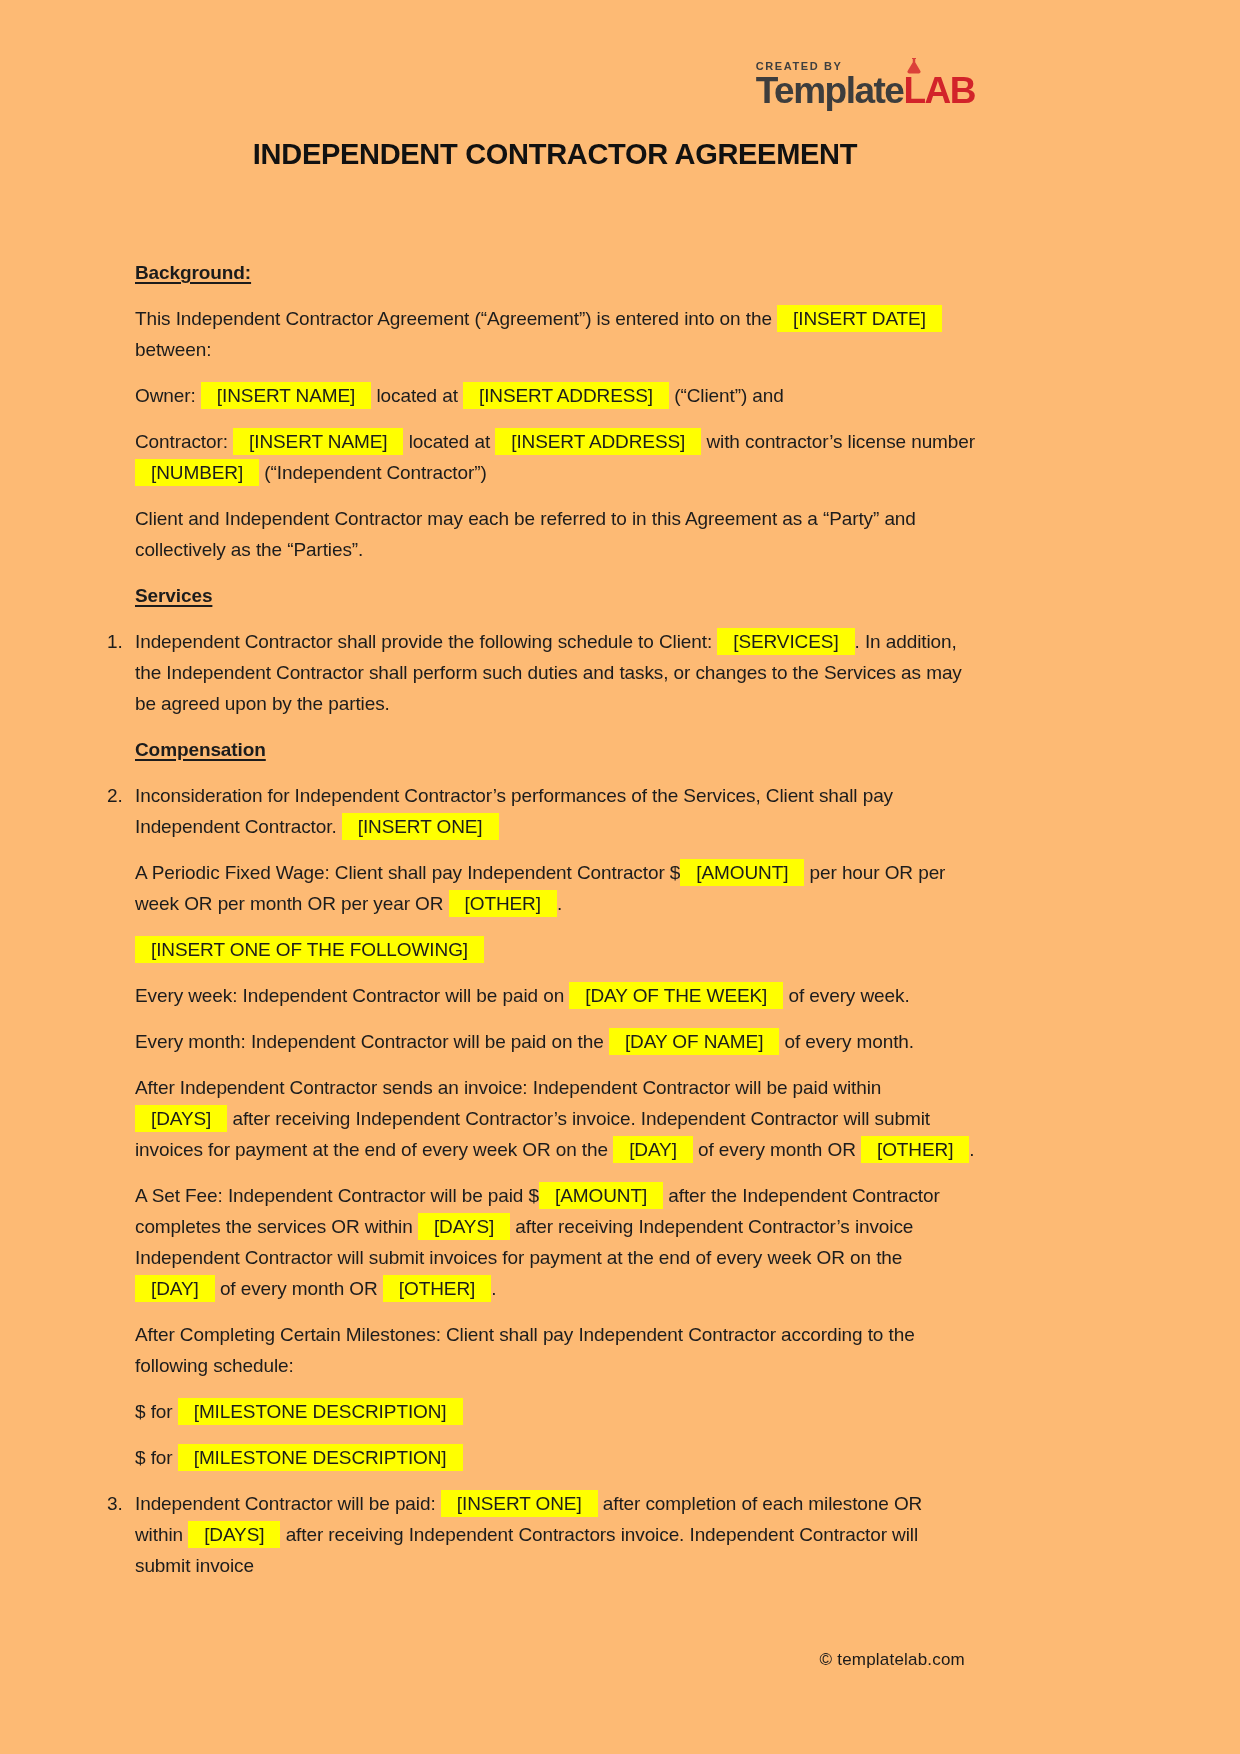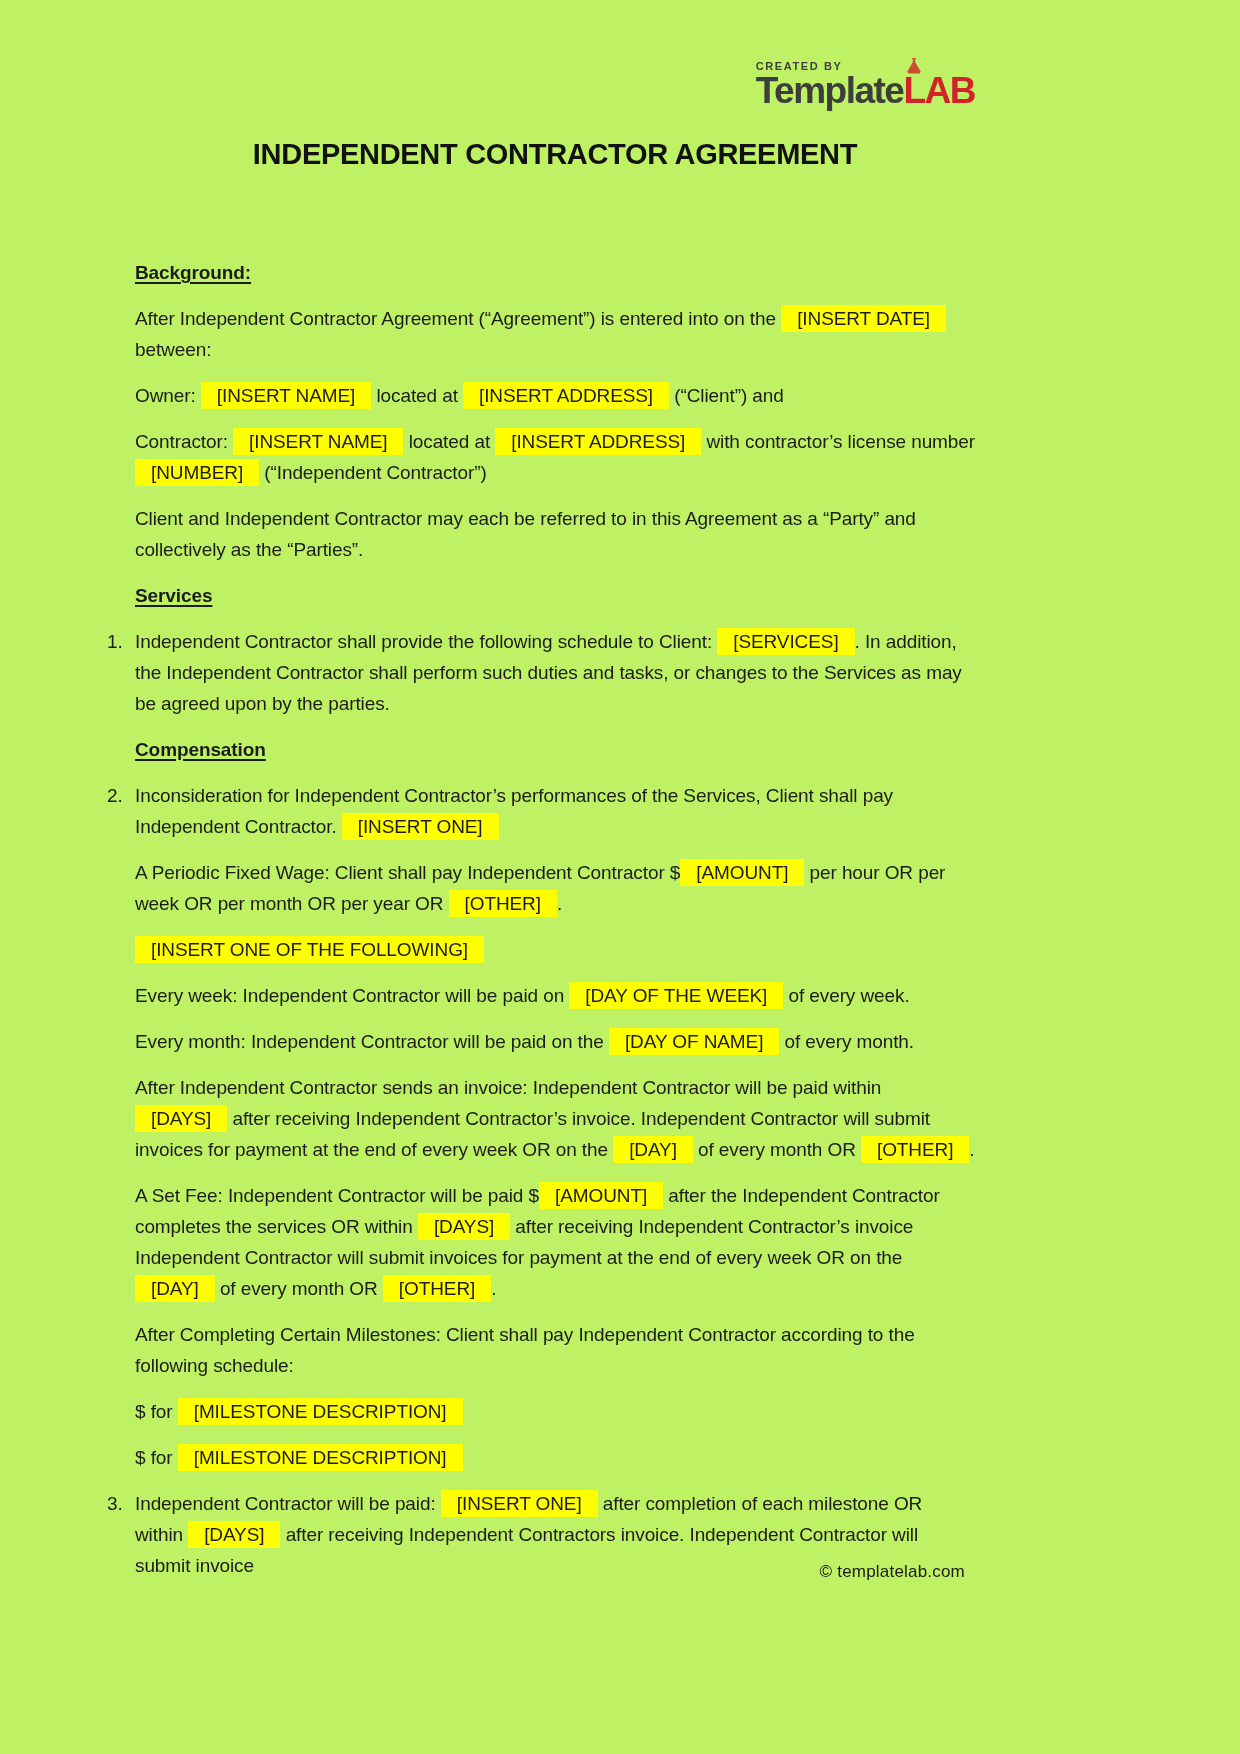--- a/index.html
+++ b/index.html
@@ -1,18 +1,18 @@
 <!DOCTYPE html>
 <html><head>
 <meta charset="utf-8">
 <style>
   * { margin:0; padding:0; box-sizing:border-box; }
   html,body { background:#ffffff; }
   .page {
-    width:1240px; height:1754px; background:#bef264; position:relative;
+    width:1240px; height:1754px; background:#fdba74; position:relative;
     font-family:"Liberation Sans", sans-serif; color:#1c1c1c; overflow:hidden;
   }
   .content { position:absolute; left:135px; top:0; width:840px; }
 
   
   .header { padding-top:60px; text-align:right; }
   .logo-wrap { display:inline-block; text-align:left; position:relative; }
   .created-by { font-size:11px; font-weight:bold; letter-spacing:1.6px; color:#3f3f3f; line-height:12px; }
   .logo-text { font-size:37px; font-weight:bold; letter-spacing:-1.5px; line-height:38px;text-align:center; }
   .logo-template { color:#3d3d3d; }
@@ -29,21 +29,21 @@
   .doc-body { font-size:19px; line-height:31px; letter-spacing:-0.1px; }
   .block { margin-bottom:15px; }
   .block.heading { font-weight:bold; text-decoration:underline; text-decoration-thickness:2px; text-underline-offset:3px; }
   .block.numbered { position:relative; }
   .num { position:absolute; left:-28px; top:0; }
   .b { font-weight:normal; }
   .hl { background:#ffff00; padding:3px 16px; }
 
   
   .footer {
-    position:absolute; top:1562px; right:275px; font-size:17px; color:#1a1a1a;
+    position:absolute; top:1650px; right:275px; font-size:17px; color:#1a1a1a;
     letter-spacing:0.2px;
   }
 </style>
 </head>
 <body>
 
 <div class="page">
   <div class="content">
 
     <div class="header">
@@ -53,21 +53,21 @@
         <svg class="flask-icon" viewBox="0 0 18 18">
           <path d="M7 1 h4 v1 h-0.8 v3.2 L15.4 14 a1.6 1.6 0 0 1 -1.4 2.4 H4 a1.6 1.6 0 0 1 -1.4 -2.4 L7.8 5.2 V2 H7 Z" fill="#d2232a" opacity="0.8"></path>
         </svg>
       </div>
     </div>
 
     <div class="doc-title">INDEPENDENT CONTRACTOR AGREEMENT</div>
 
     <div class="doc-body">
         <div class="block heading"><span>Background:</span></div>
-        <div class="block para"><span>After Independent Contractor Agreement (“Agreement”) is entered into on the </span><span class="hl">[INSERT DATE]</span><span> between:</span></div>
+        <div class="block para"><span>This Independent Contractor Agreement (“Agreement”) is entered into on the </span><span class="hl">[INSERT DATE]</span><span> between:</span></div>
         <div class="block para"><span class="b">Owner</span><span>: </span><span class="hl">[INSERT NAME]</span><span> located at </span><span class="hl">[INSERT ADDRESS]</span><span> (“</span><span class="b">Client</span><span>”) and</span></div>
         <div class="block para"><span class="b">Contractor</span><span>: </span><span class="hl">[INSERT NAME]</span><span> located at </span><span class="hl">[INSERT ADDRESS]</span><span> with contractor’s license number </span><span class="hl">[NUMBER]</span><span> (“</span><span class="b">Independent Contractor</span><span>”)</span></div>
         <div class="block para"><span>Client and Independent Contractor may each be referred to in this Agreement as a “Party” and collectively as the “Parties”.</span></div>
         <div class="block heading"><span>Services</span></div>
         <div class="block numbered"><span class="num">1.</span><span>Independent Contractor shall provide the following schedule to Client: </span><span class="hl">[SERVICES]</span><span>. In addition, the Independent Contractor shall perform such duties and tasks, or changes to the Services as may be agreed upon by the parties.</span></div>
         <div class="block heading"><span>Compensation</span></div>
         <div class="block numbered"><span class="num">2.</span><span>Inconsideration for Independent Contractor’s performances of the Services, Client shall pay Independent Contractor. </span><span class="hl">[INSERT ONE]</span></div>
         <div class="block para"><span class="b">A Periodic Fixed Wage:</span><span> Client shall pay Independent Contractor $</span><span class="hl">[AMOUNT]</span><span> per hour </span><span class="b">OR</span><span> per week </span><span class="b">OR</span><span> per month </span><span class="b">OR</span><span> per year </span><span class="b">OR</span><span> </span><span class="hl">[OTHER]</span><span>.</span></div>
         <div class="block para"><span class="hl">[INSERT ONE OF THE FOLLOWING]</span></div>
         <div class="block para"><span class="b">Every week:</span><span> Independent Contractor will be paid on </span><span class="hl">[DAY OF THE WEEK]</span><span> of every week.</span></div>

